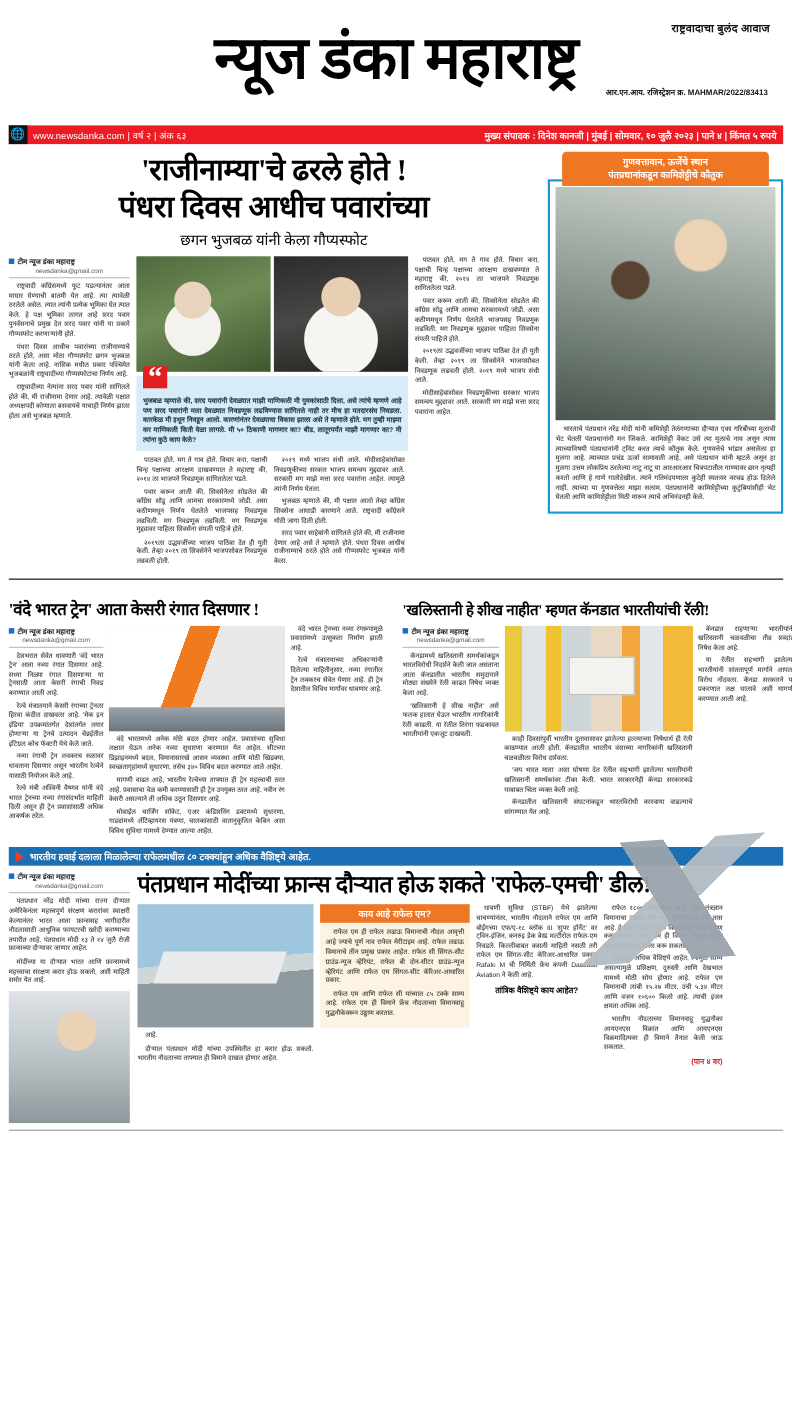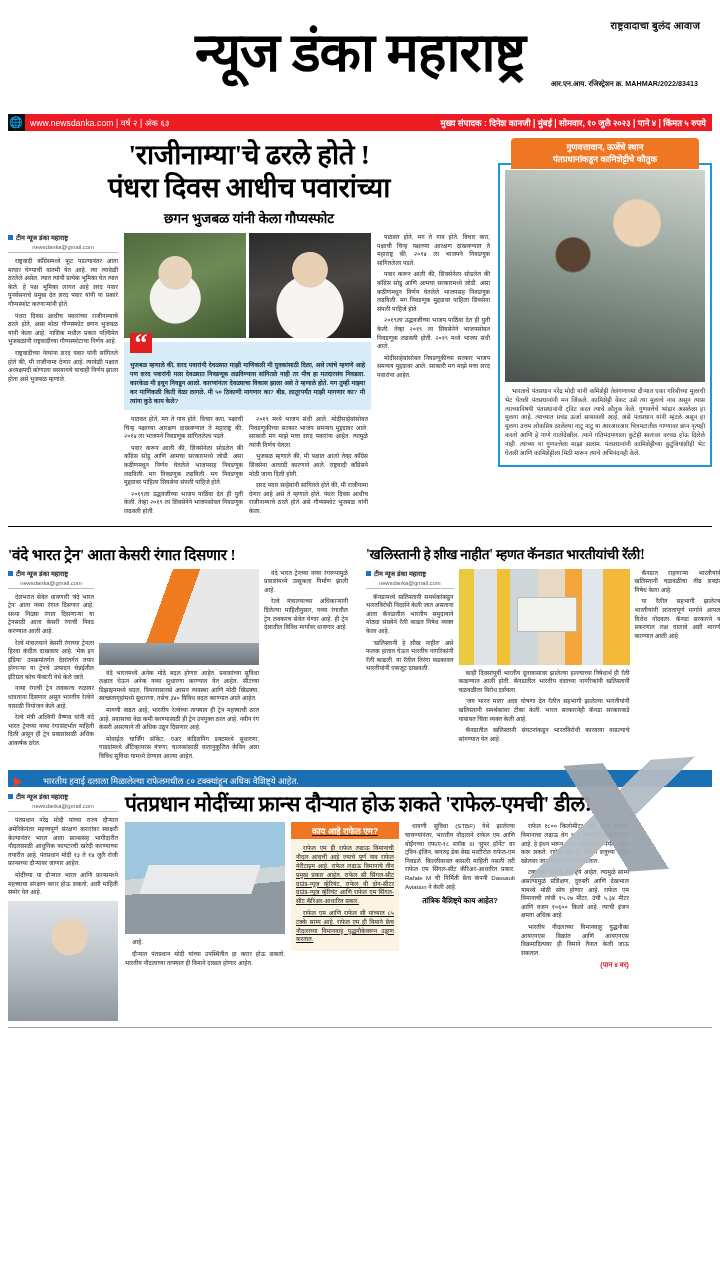--- a/index.html
+++ b/index.html
@@ -54,21 +54,21 @@
   .lead { display:flex; gap:8px; margin-top:7px; }
   .lead-left { width:482px; }
   .lead-right { width:214px; }
 
   .lead-head {
     font-family:"Liberation Serif", serif;
     font-weight:bold; font-size:27.5px; line-height:33px;
     text-align:center; color:#000; letter-spacing:-.3px;
   }
   .lead-sub {
-    text-align:center; font-size:13.5px; font-weight:bold;
+    text-align:center; font-size:13.5px; font-weight:normal;
     margin-top:5px; color:#000;
     font-family:"Liberation Serif", serif;
   }
 
   .byline { border-bottom:1px solid #bbb; padding-bottom:2px; margin-bottom:4px; }
   .byline .team { font-size:6.5px; font-weight:bold; color:#222; display:flex; align-items:center; gap:3px;}
   .byline .team .sq { width:5px; height:5px; background:#1f6fc4; display:inline-block; }
   .byline .mail { font-size:5.8px; color:#555; text-align:center; margin-top:2px;}
 
   .lead-body { display:flex; gap:6px; margin-top:6px; }
@@ -170,22 +170,22 @@
     margin-bottom:4px; position:relative; overflow:hidden;
   }
   .rally-photo:after {
     content:""; position:absolute; left:34%; top:30%; width:34%; height:34%;
     background:#f2f2ef; border:1px solid #bbb;
   }
 
   
   .blue-strip {
     background:#1a6fb5; color:#fff; height:17px;
-    display:flex; align-items:flex-end; gap:21px;
-    padding:0 6px; font-size:8.6px; font-weight:normal;
+    display:flex; align-items:center; gap:5px;
+    padding:0 6px; font-size:8.6px; font-weight:bold;
     margin-top:7px; position:relative; overflow:hidden;
   }
   .blue-strip .arrow {
     width:0;height:0;border-top:5px solid transparent;border-bottom:5px solid transparent;
     border-left:8px solid #ef3e23;
   }
   .bottom { display:flex; gap:7px; margin-top:5px; }
   .bot-left { width:112px; }
   .bot-main { width:598px; position:relative; }
   .bot-head {
@@ -196,21 +196,21 @@
   .jet {
     position:absolute; right:-4px; top:-30px; width:190px; height:110px;
     background:
       linear-gradient(62deg, transparent 0 40%, #9aa4ad 40% 56%, transparent 56%),
       linear-gradient(-40deg, transparent 0 46%, #b3bcc4 46% 60%, transparent 60%);
     transform:rotate(-4deg);
     opacity:.95; pointer-events:none;
   }
   .bot-cols { display:flex; gap:6px; margin-top:5px; }
   .bc2 { width:160px; }
-  .bc3 { width:108px;text-decoration:underline; }
+  .bc3 { width:136px; }
   .bc4 { width:110px; }
   .bc5 { width:108px; }
   .carrier-photo {
     width:100%; height:112px;
     background:
       linear-gradient(175deg,#9ec6de 0 46%, #cfd6d8 46% 58%, #8e9aa0 58% 100%);
     position:relative; overflow:hidden; margin-bottom:4px;
   }
   .carrier-photo:after{
     content:""; position:absolute; left:12%; top:38%; width:70%; height:26%;

